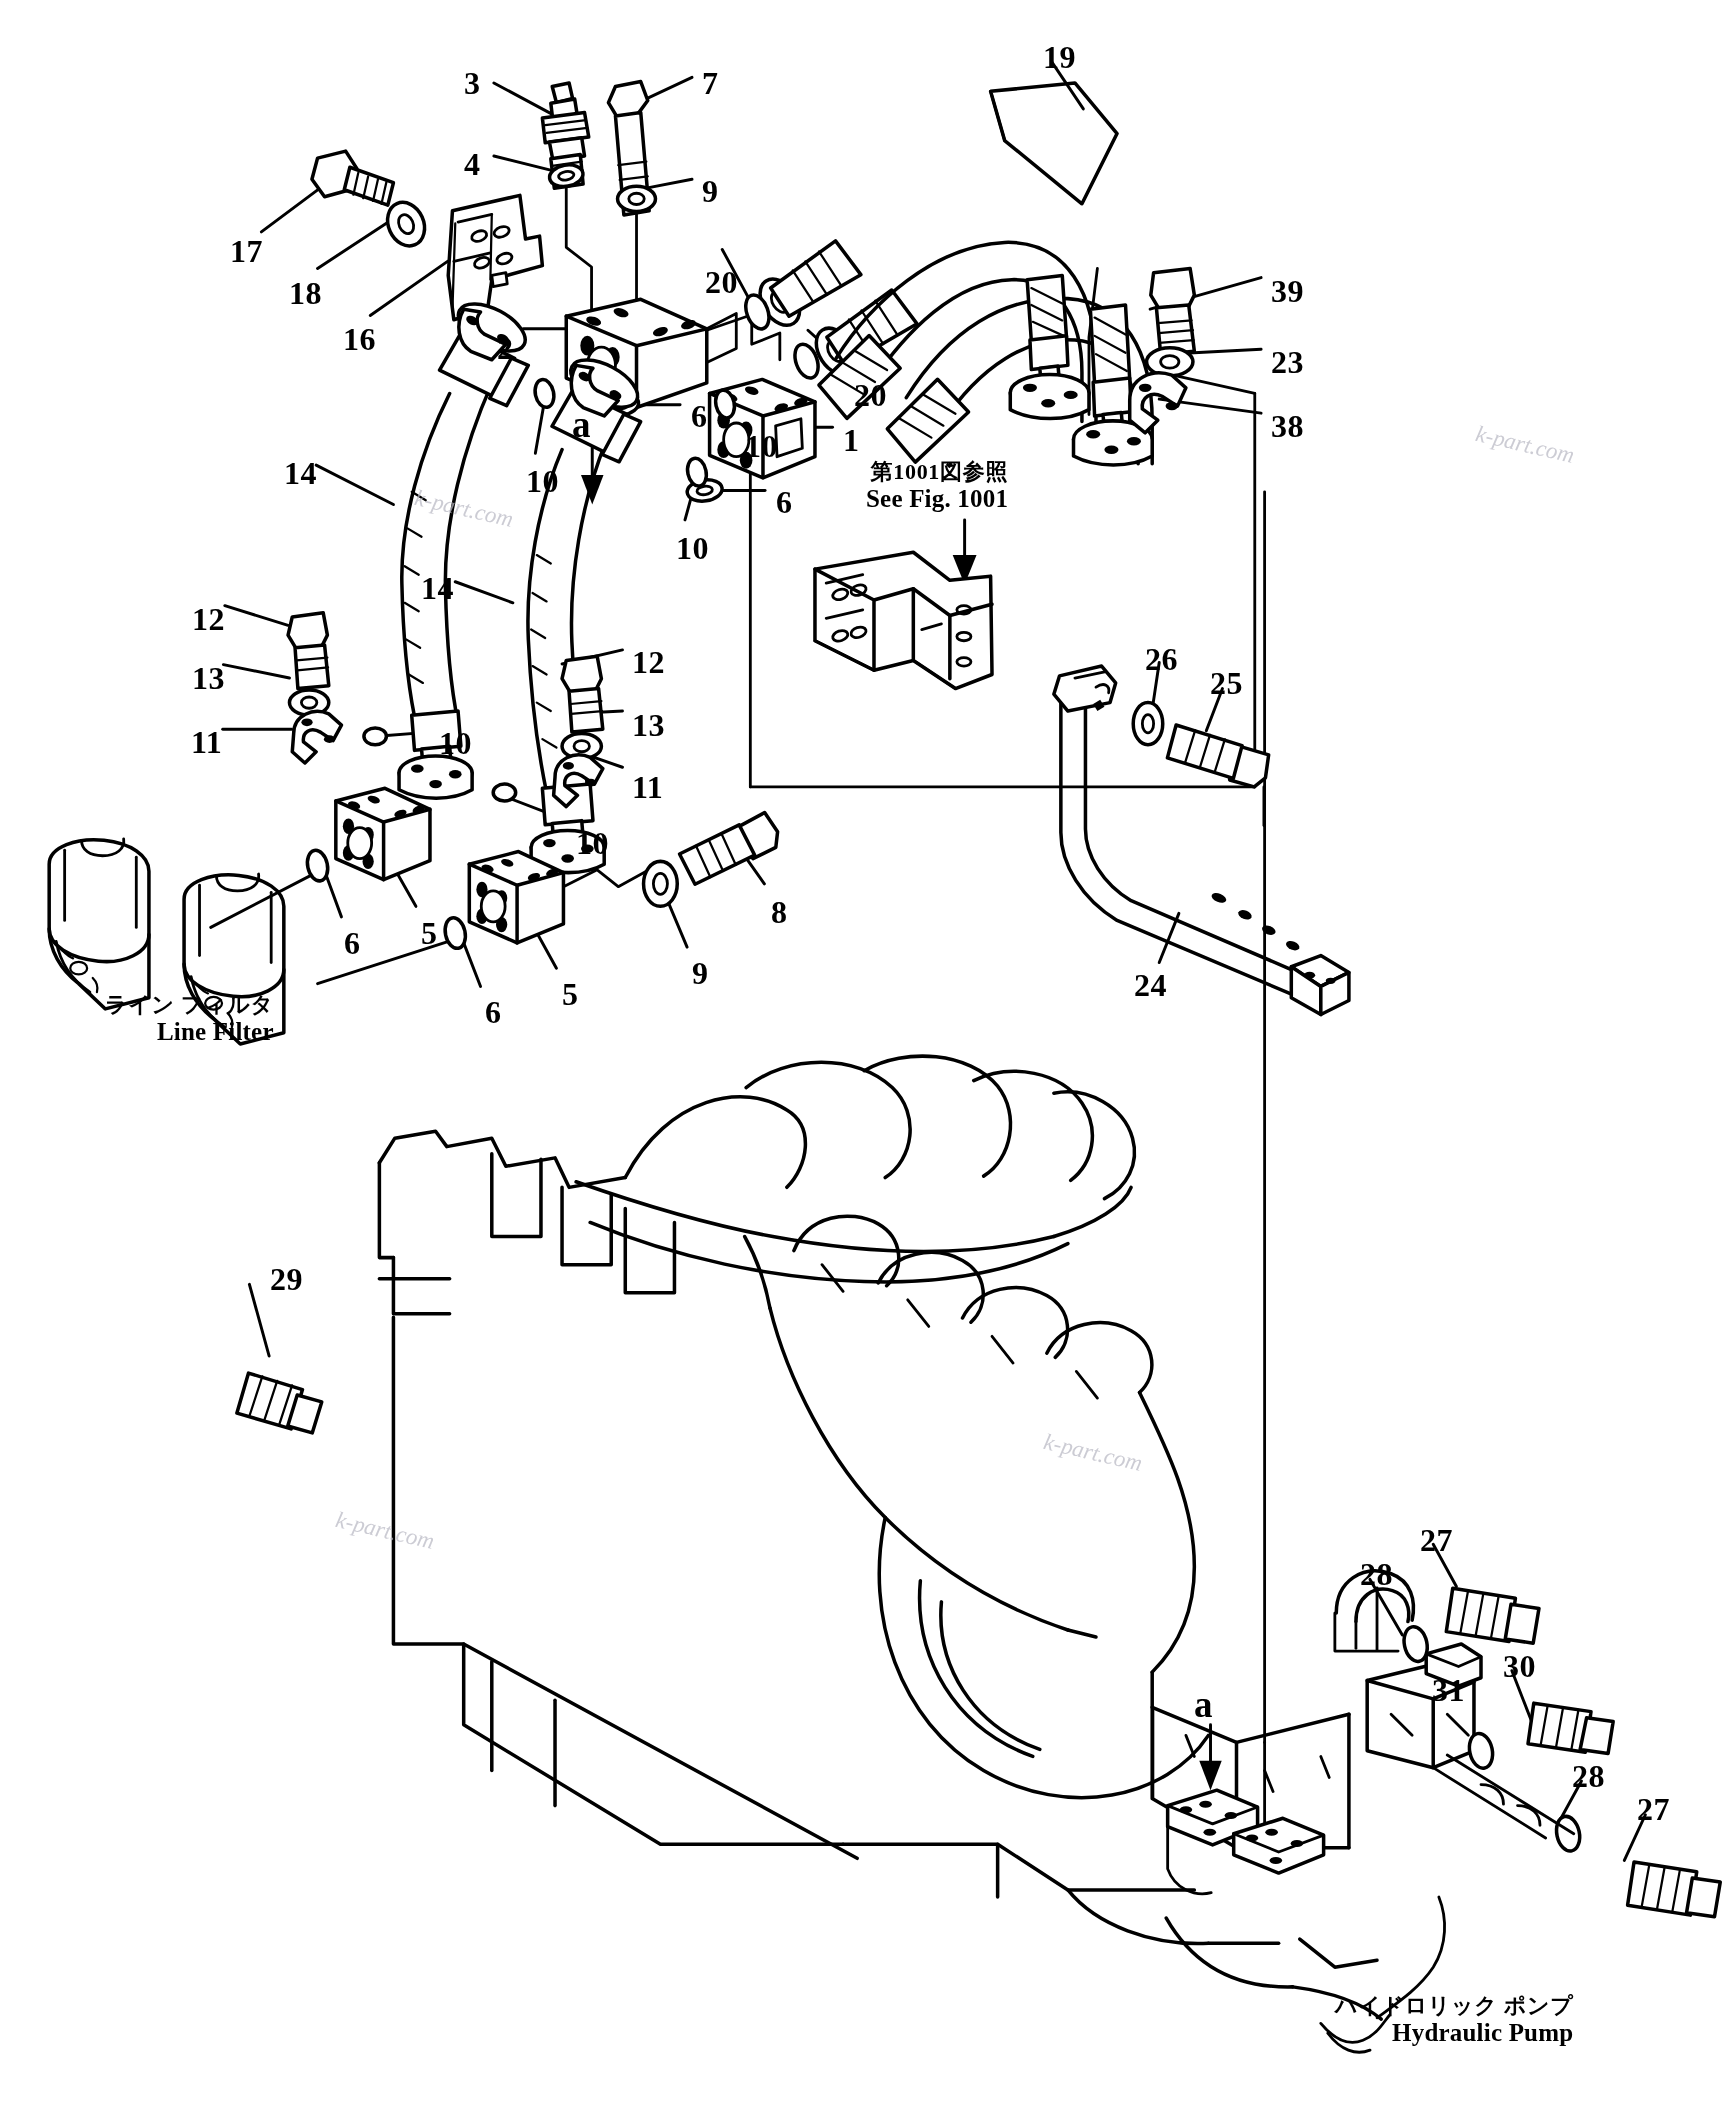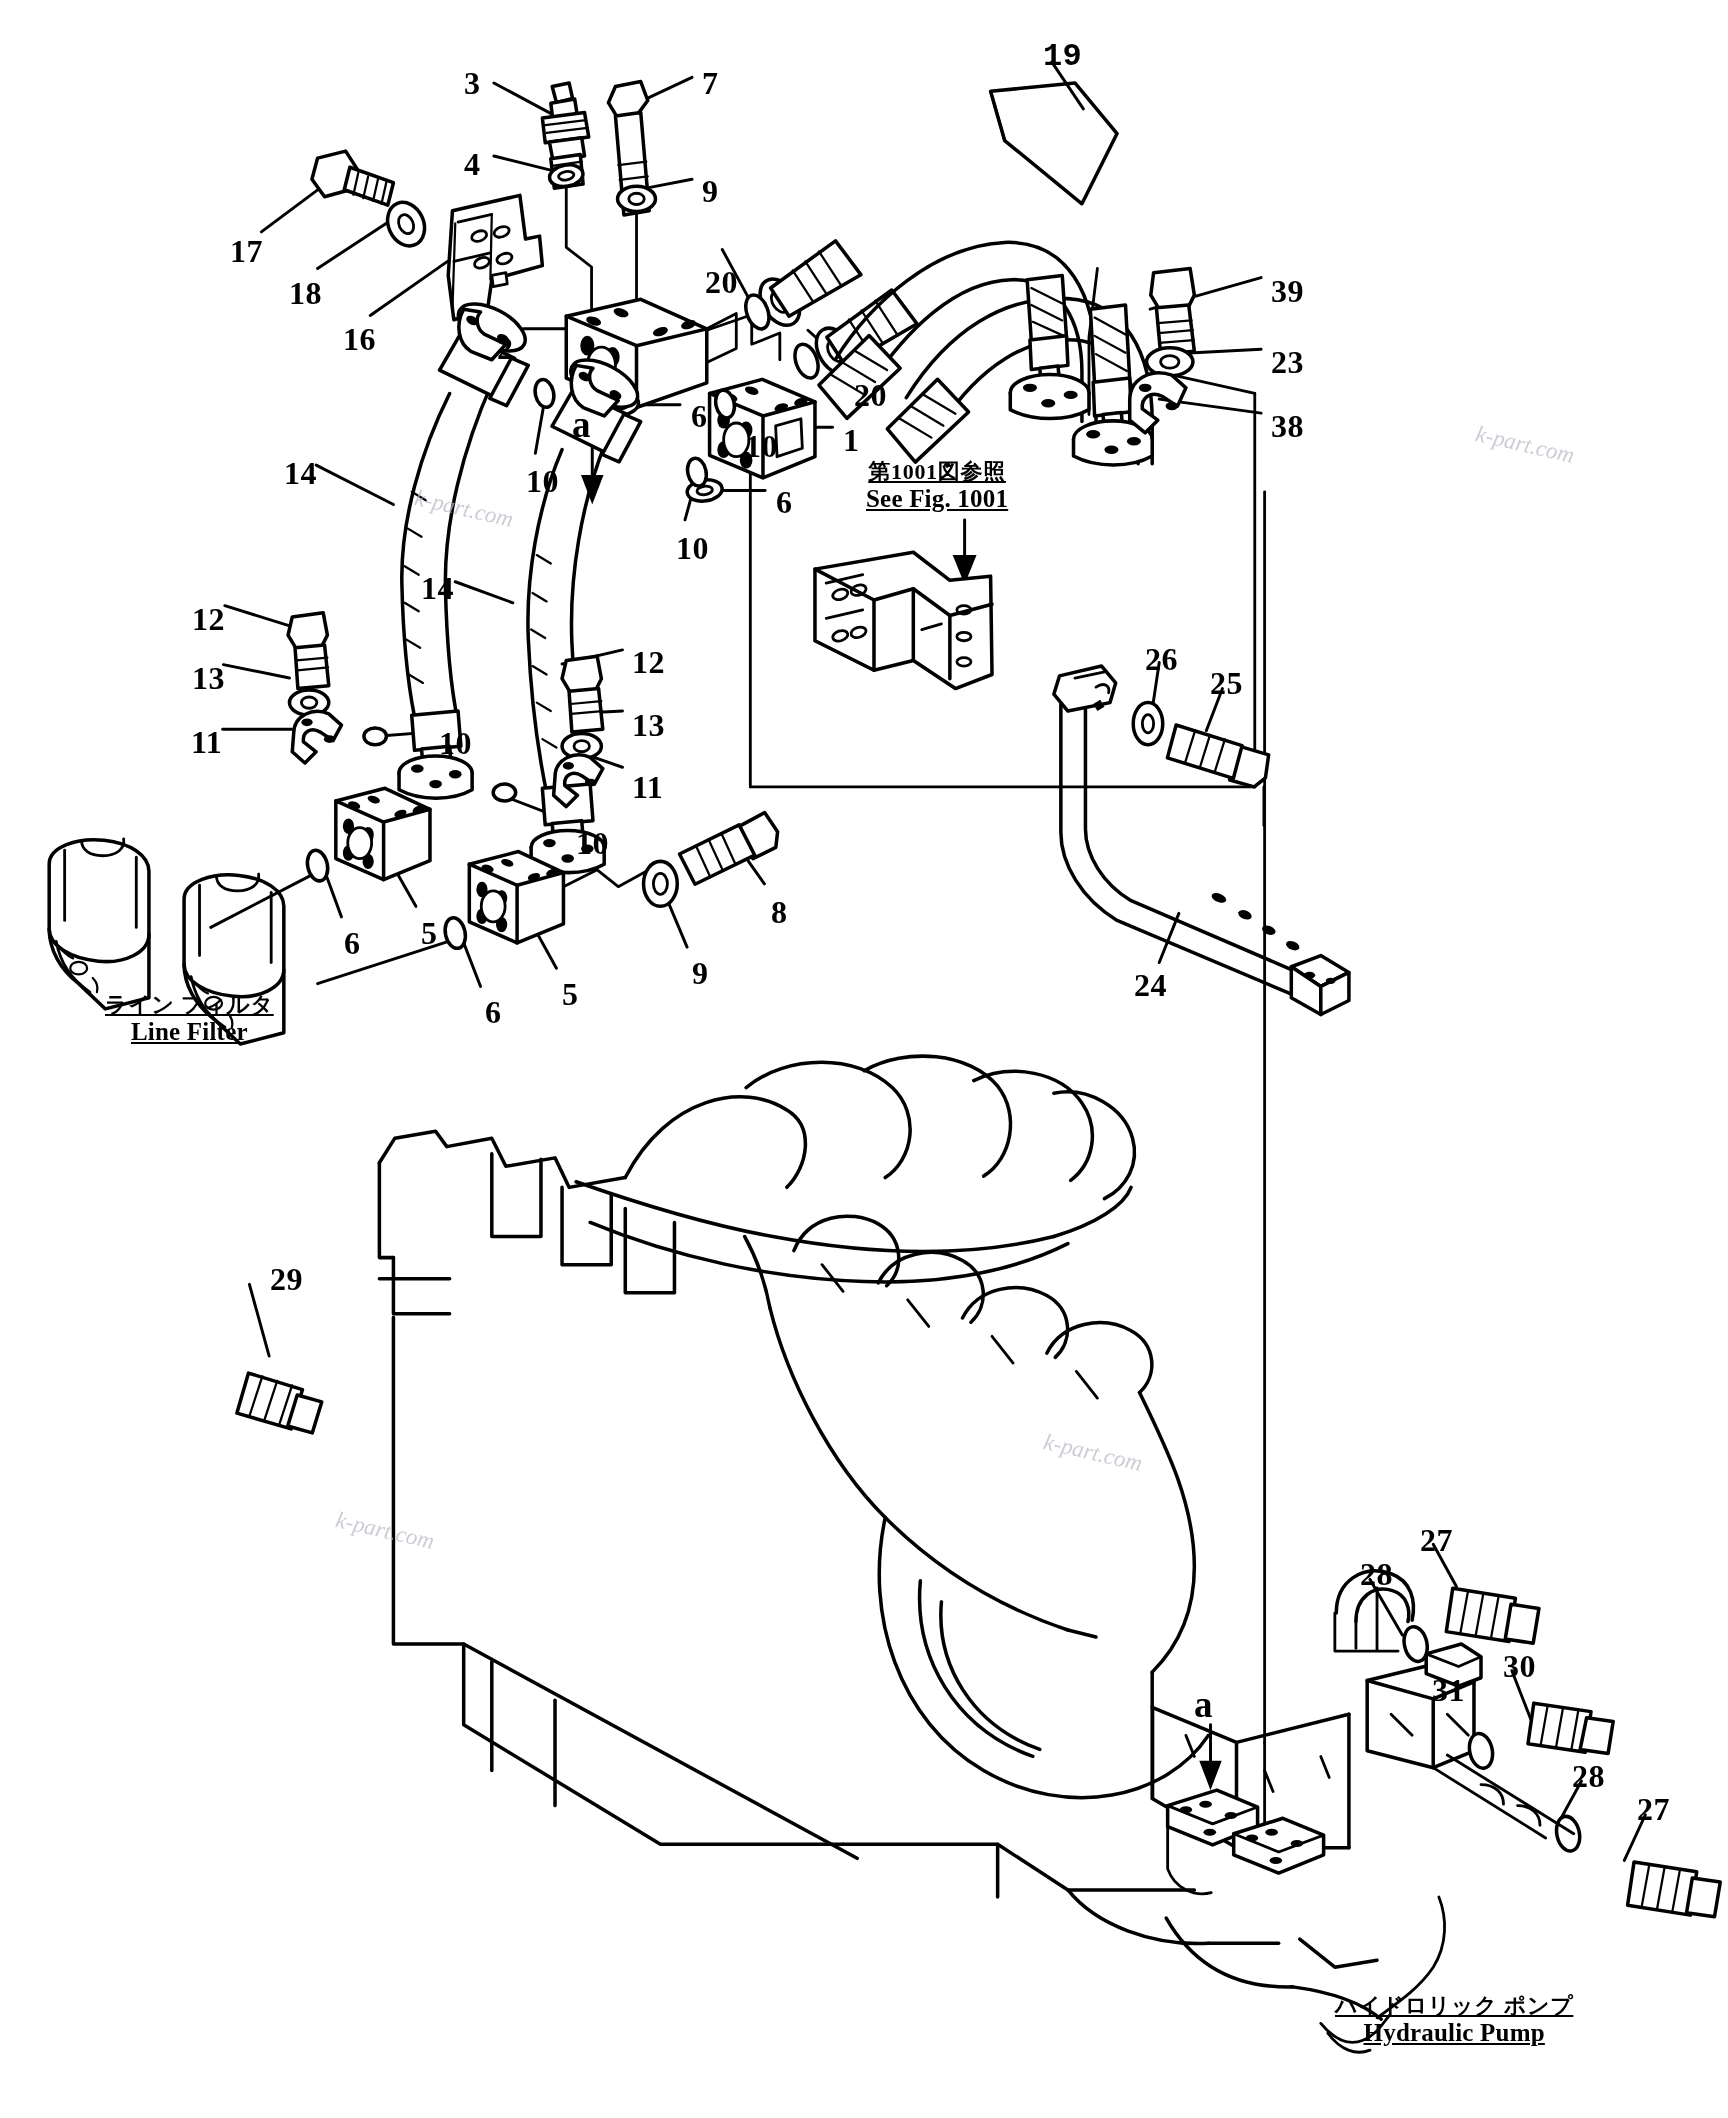--- a/index.html
+++ b/index.html
@@ -22,23 +22,22 @@
     letter-spacing:0.4px;
   }
   .cal.n{font-size:32px;}
   .cal.a{font-family:"Liberation Serif", serif;font-size:37px;font-weight:700;}
   .noteblk{
     position:absolute;
     font-family:"Liberation Serif", serif;
     font-weight:700;
     color:#000;
     line-height:1.12;
-    text-align:center;
+    text-align:right;
     white-space:nowrap;
-    text-decoration:underline;
   }
   .noteblk .jp{font-size:22px;letter-spacing:0.7px;}
   .noteblk .en{font-size:25px;letter-spacing:0.2px;}
   .wm{
     position:absolute;
     color:#b9b9c4;
     font-family:"Liberation Serif", serif;
     font-size:23px;
     font-style:italic;
     opacity:.72;
@@ -813,21 +812,21 @@
           <path d="M382 1970 L386 2028"></path>
         <path d="M404 1968 L408 2026"></path>
       </g>
     </g>
   </svg>
 
   <span class="cal n" style="left:464px;top:67px;">3</span>
   <span class="cal n" style="left:702px;top:67px;">7</span>
   <span class="cal n" style="left:464px;top:148px;">4</span>
   <span class="cal n" style="left:702px;top:175px;">9</span>
-  <span class="cal n" style="left:1043px;top:41px;font-family:Liberation Mono, monospace;">19</span>
+  <span class="cal n" style="left:1043px;top:41px;">19</span>
   <span class="cal n" style="left:230px;top:235px;">17</span>
   <span class="cal n" style="left:289px;top:277px;">18</span>
   <span class="cal n" style="left:343px;top:323px;">16</span>
   <span class="cal n" style="left:497px;top:332px;">2</span>
   <span class="cal n" style="left:705px;top:266px;">20</span>
   <span class="cal n" style="left:854px;top:379px;">20</span>
   <span class="cal n" style="left:1271px;top:275px;">39</span>
   <span class="cal n" style="left:1271px;top:346px;">23</span>
   <span class="cal n" style="left:1271px;top:410px;">38</span>
   <span class="cal n" style="left:843px;top:424px;">1</span>

